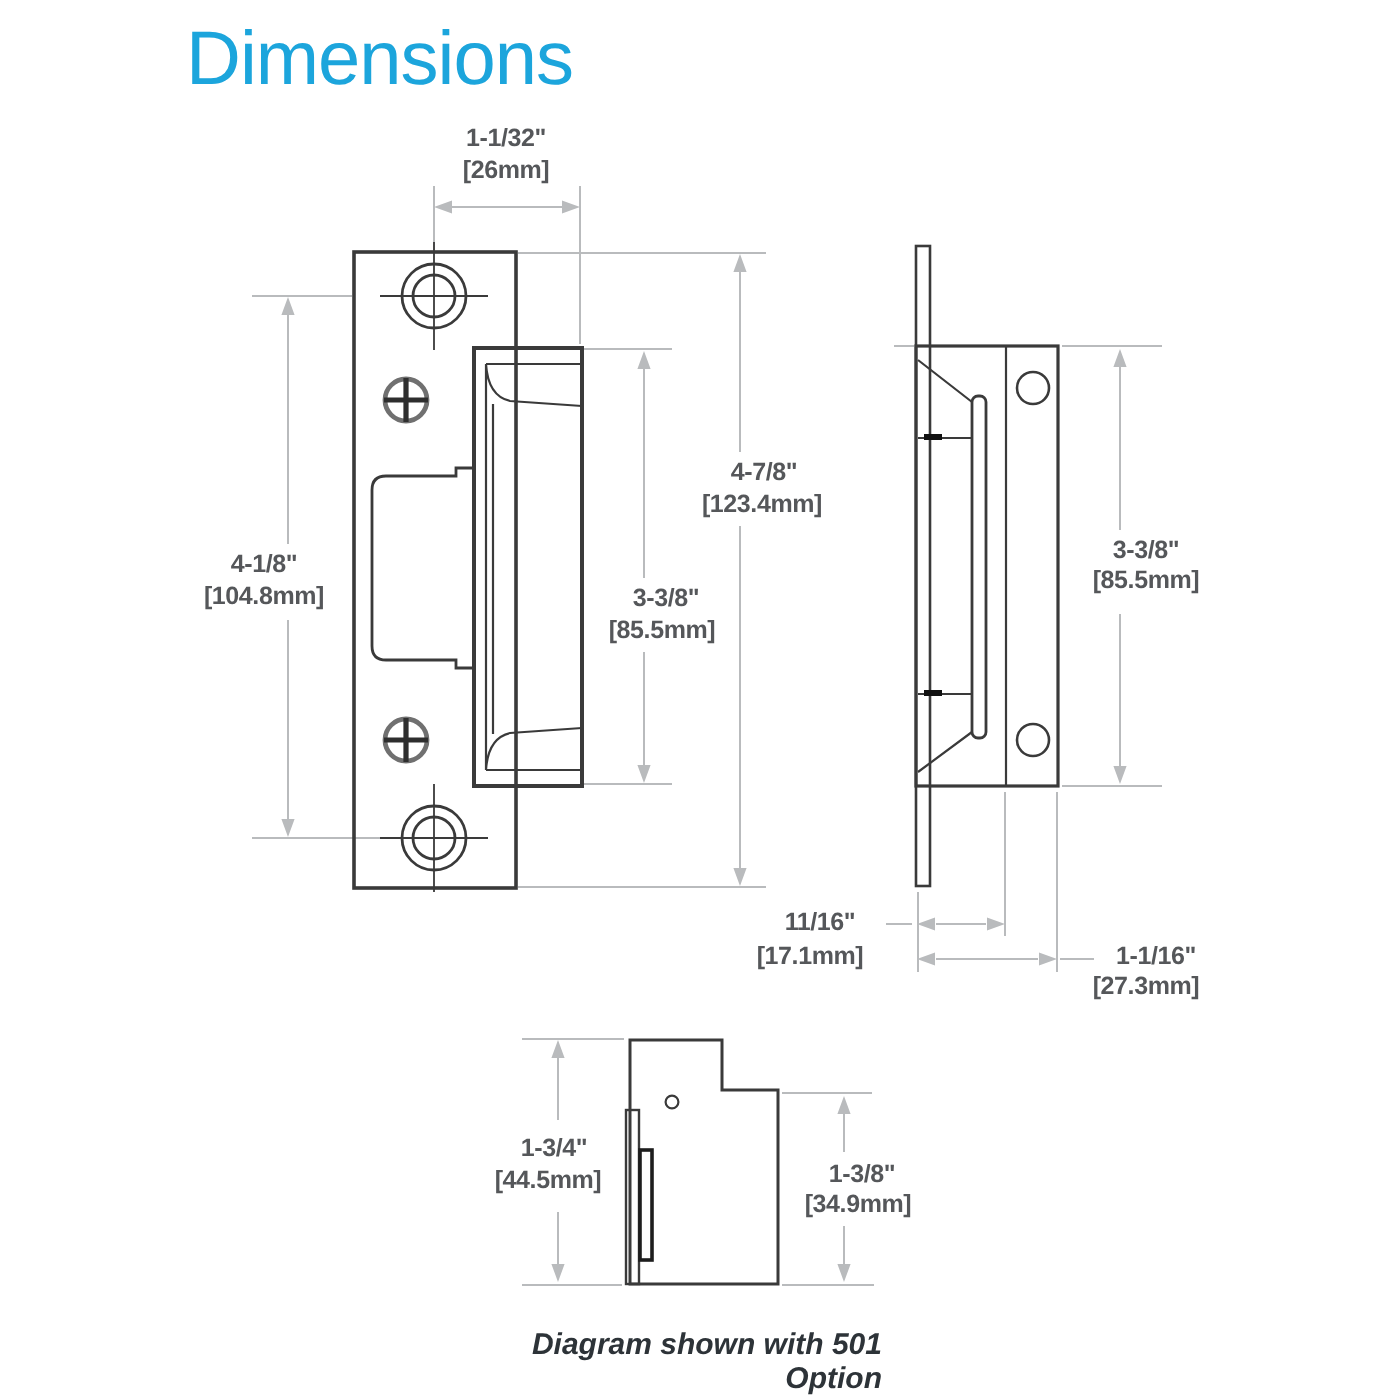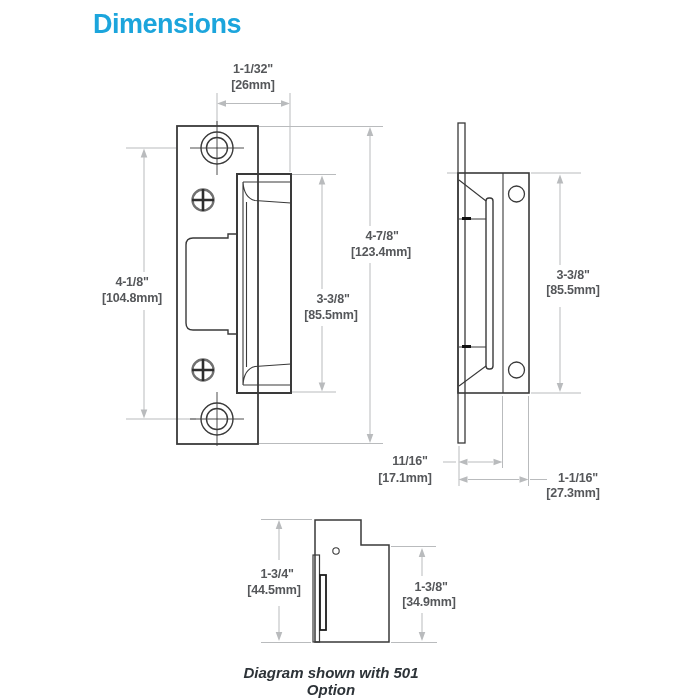--- a/index.html
+++ b/index.html
@@ -2,25 +2,25 @@
 <html><head>
 <meta charset="utf-8">
 <style>
   html,body{margin:0;padding:0;}
   body{
     width:700px;height:700px;position:relative;background:#ffffff;
     font-family:"Liberation Sans",sans-serif;overflow:hidden;
   }
   .page-title{
     position:absolute;left:93px;top:9px;
-    font-size:27px;font-weight:700;letter-spacing:-0.5px;
+    font-size:38px;font-weight:400;letter-spacing:-0.5px;
     color:#1CA5DC;
   }
   .diagram-caption{
-    position:absolute;left:221px;top:664px;width:220px;text-align:center;
+    position:absolute;left:221px;top:664px;width:220px;text-align:right;
     font-size:15px;font-style:italic;font-weight:bold;color:#2D3338;
   }
   svg{position:absolute;left:0;top:0;}
   .dim-text{
     font-family:"Liberation Sans",sans-serif;
     font-size:12.5px;font-weight:bold;fill:#55575A;letter-spacing:-0.2px;
   }
   .dim-line{stroke:#B9BBBD;stroke-width:1;fill:none;}
   .dim-head{fill:#B9BBBD;stroke:none;}
   .geo{stroke:#3A3A3A;fill:none;}

